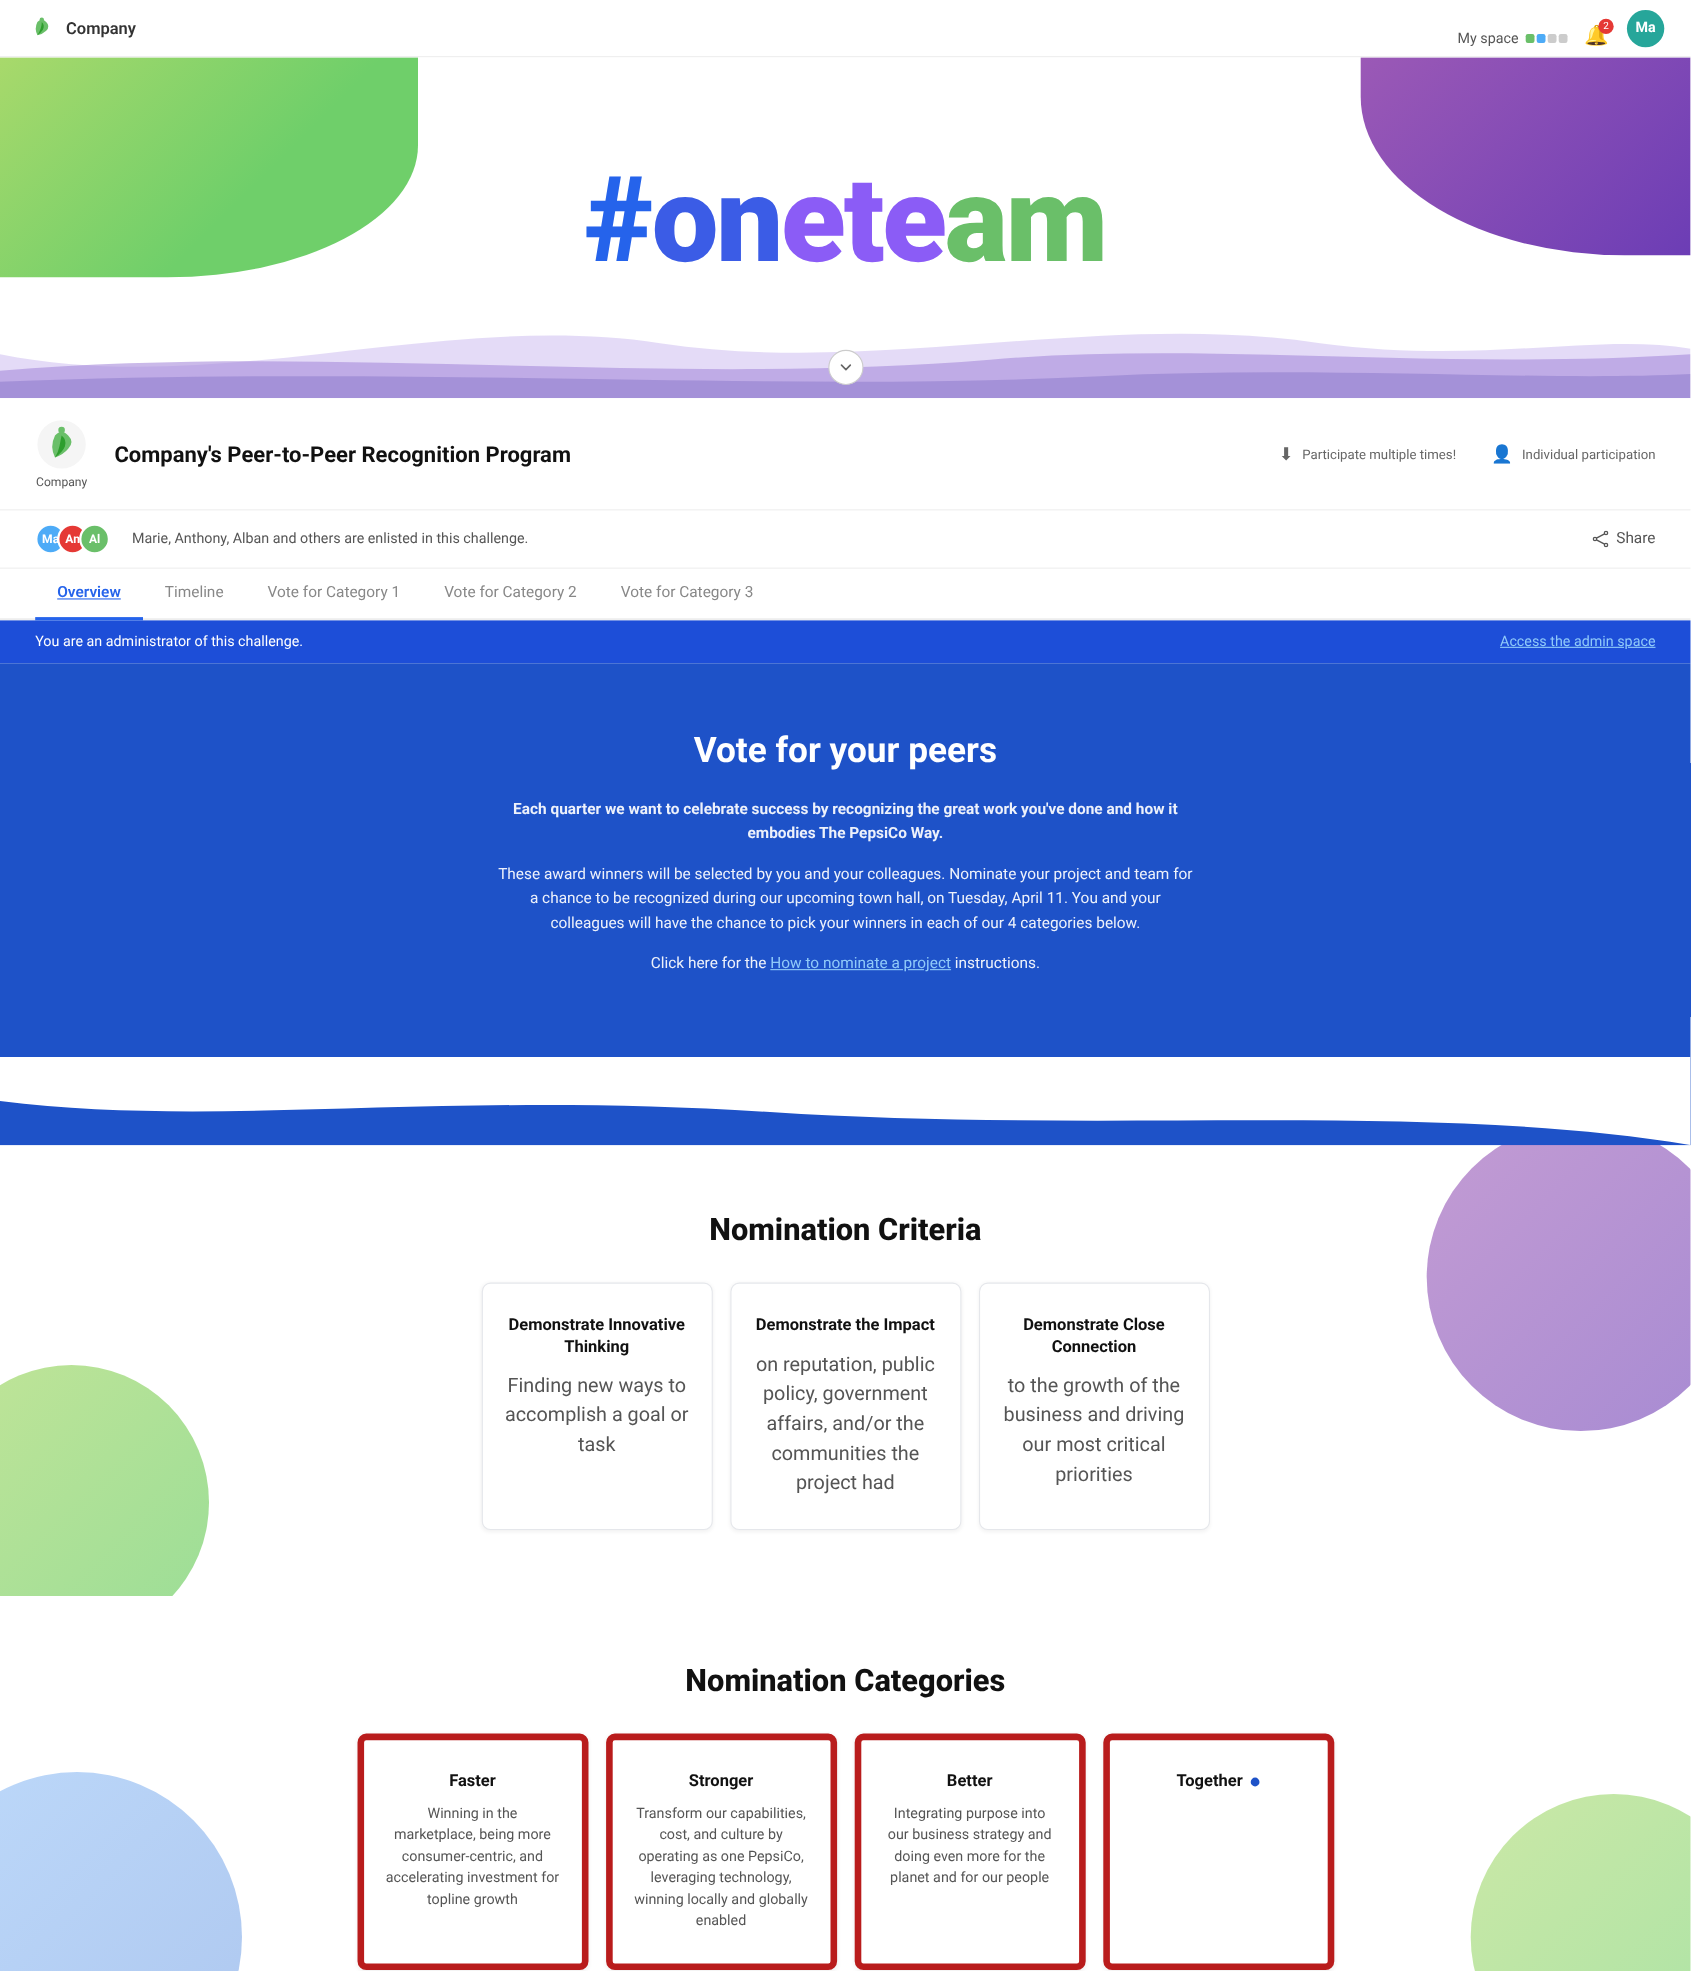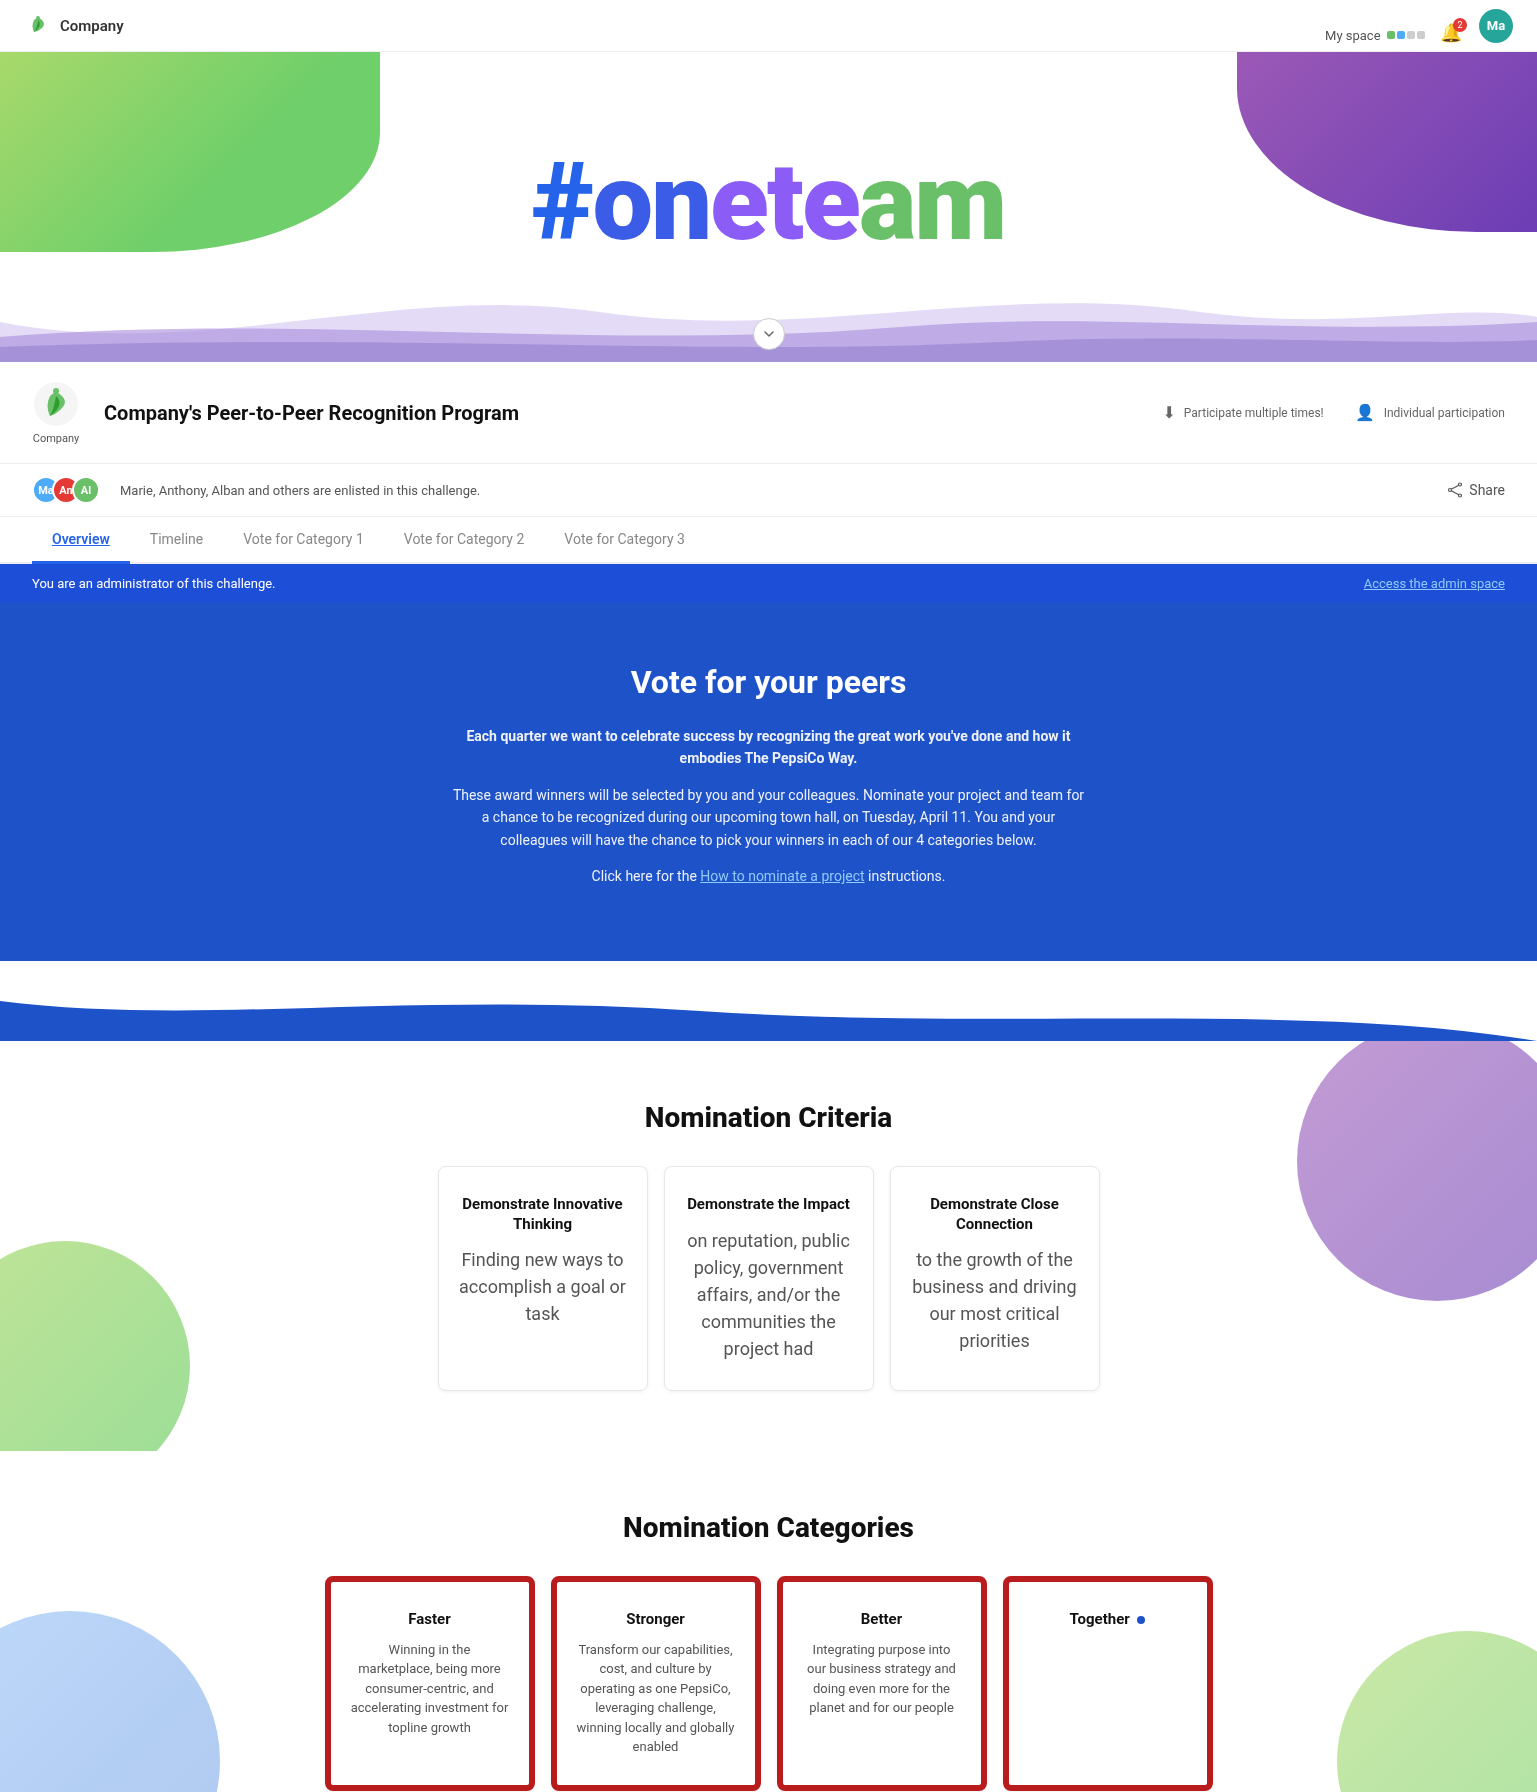--- a/index.html
+++ b/index.html
@@ -251,21 +251,21 @@
   <div class="categories-blob-left"></div>
   <div class="categories-blob-right"></div>
   <h2 class="section-title">Nomination Categories</h2>
   <div class="category-cards">
     <div class="category-card">
       <h3>Faster</h3>
       <p>Winning in the marketplace, being more consumer-centric, and accelerating investment for topline growth</p>
     </div>
     <div class="category-card">
       <h3>Stronger</h3>
-      <p>Transform our capabilities, cost, and culture by operating as one PepsiCo, leveraging challenge, winning locally and globally enabled</p>
+      <p>Transform our capabilities, cost, and culture by operating as one PepsiCo, leveraging technology, winning locally and globally enabled</p>
     </div>
     <div class="category-card">
       <h3>Better</h3>
       <p>Integrating purpose into our business strategy and doing even more for the planet and for our people</p>
     </div>
     <div class="category-card">
       <h3>
         <span>Together</span>
         <span class="card-dot"></span>
       </h3>

